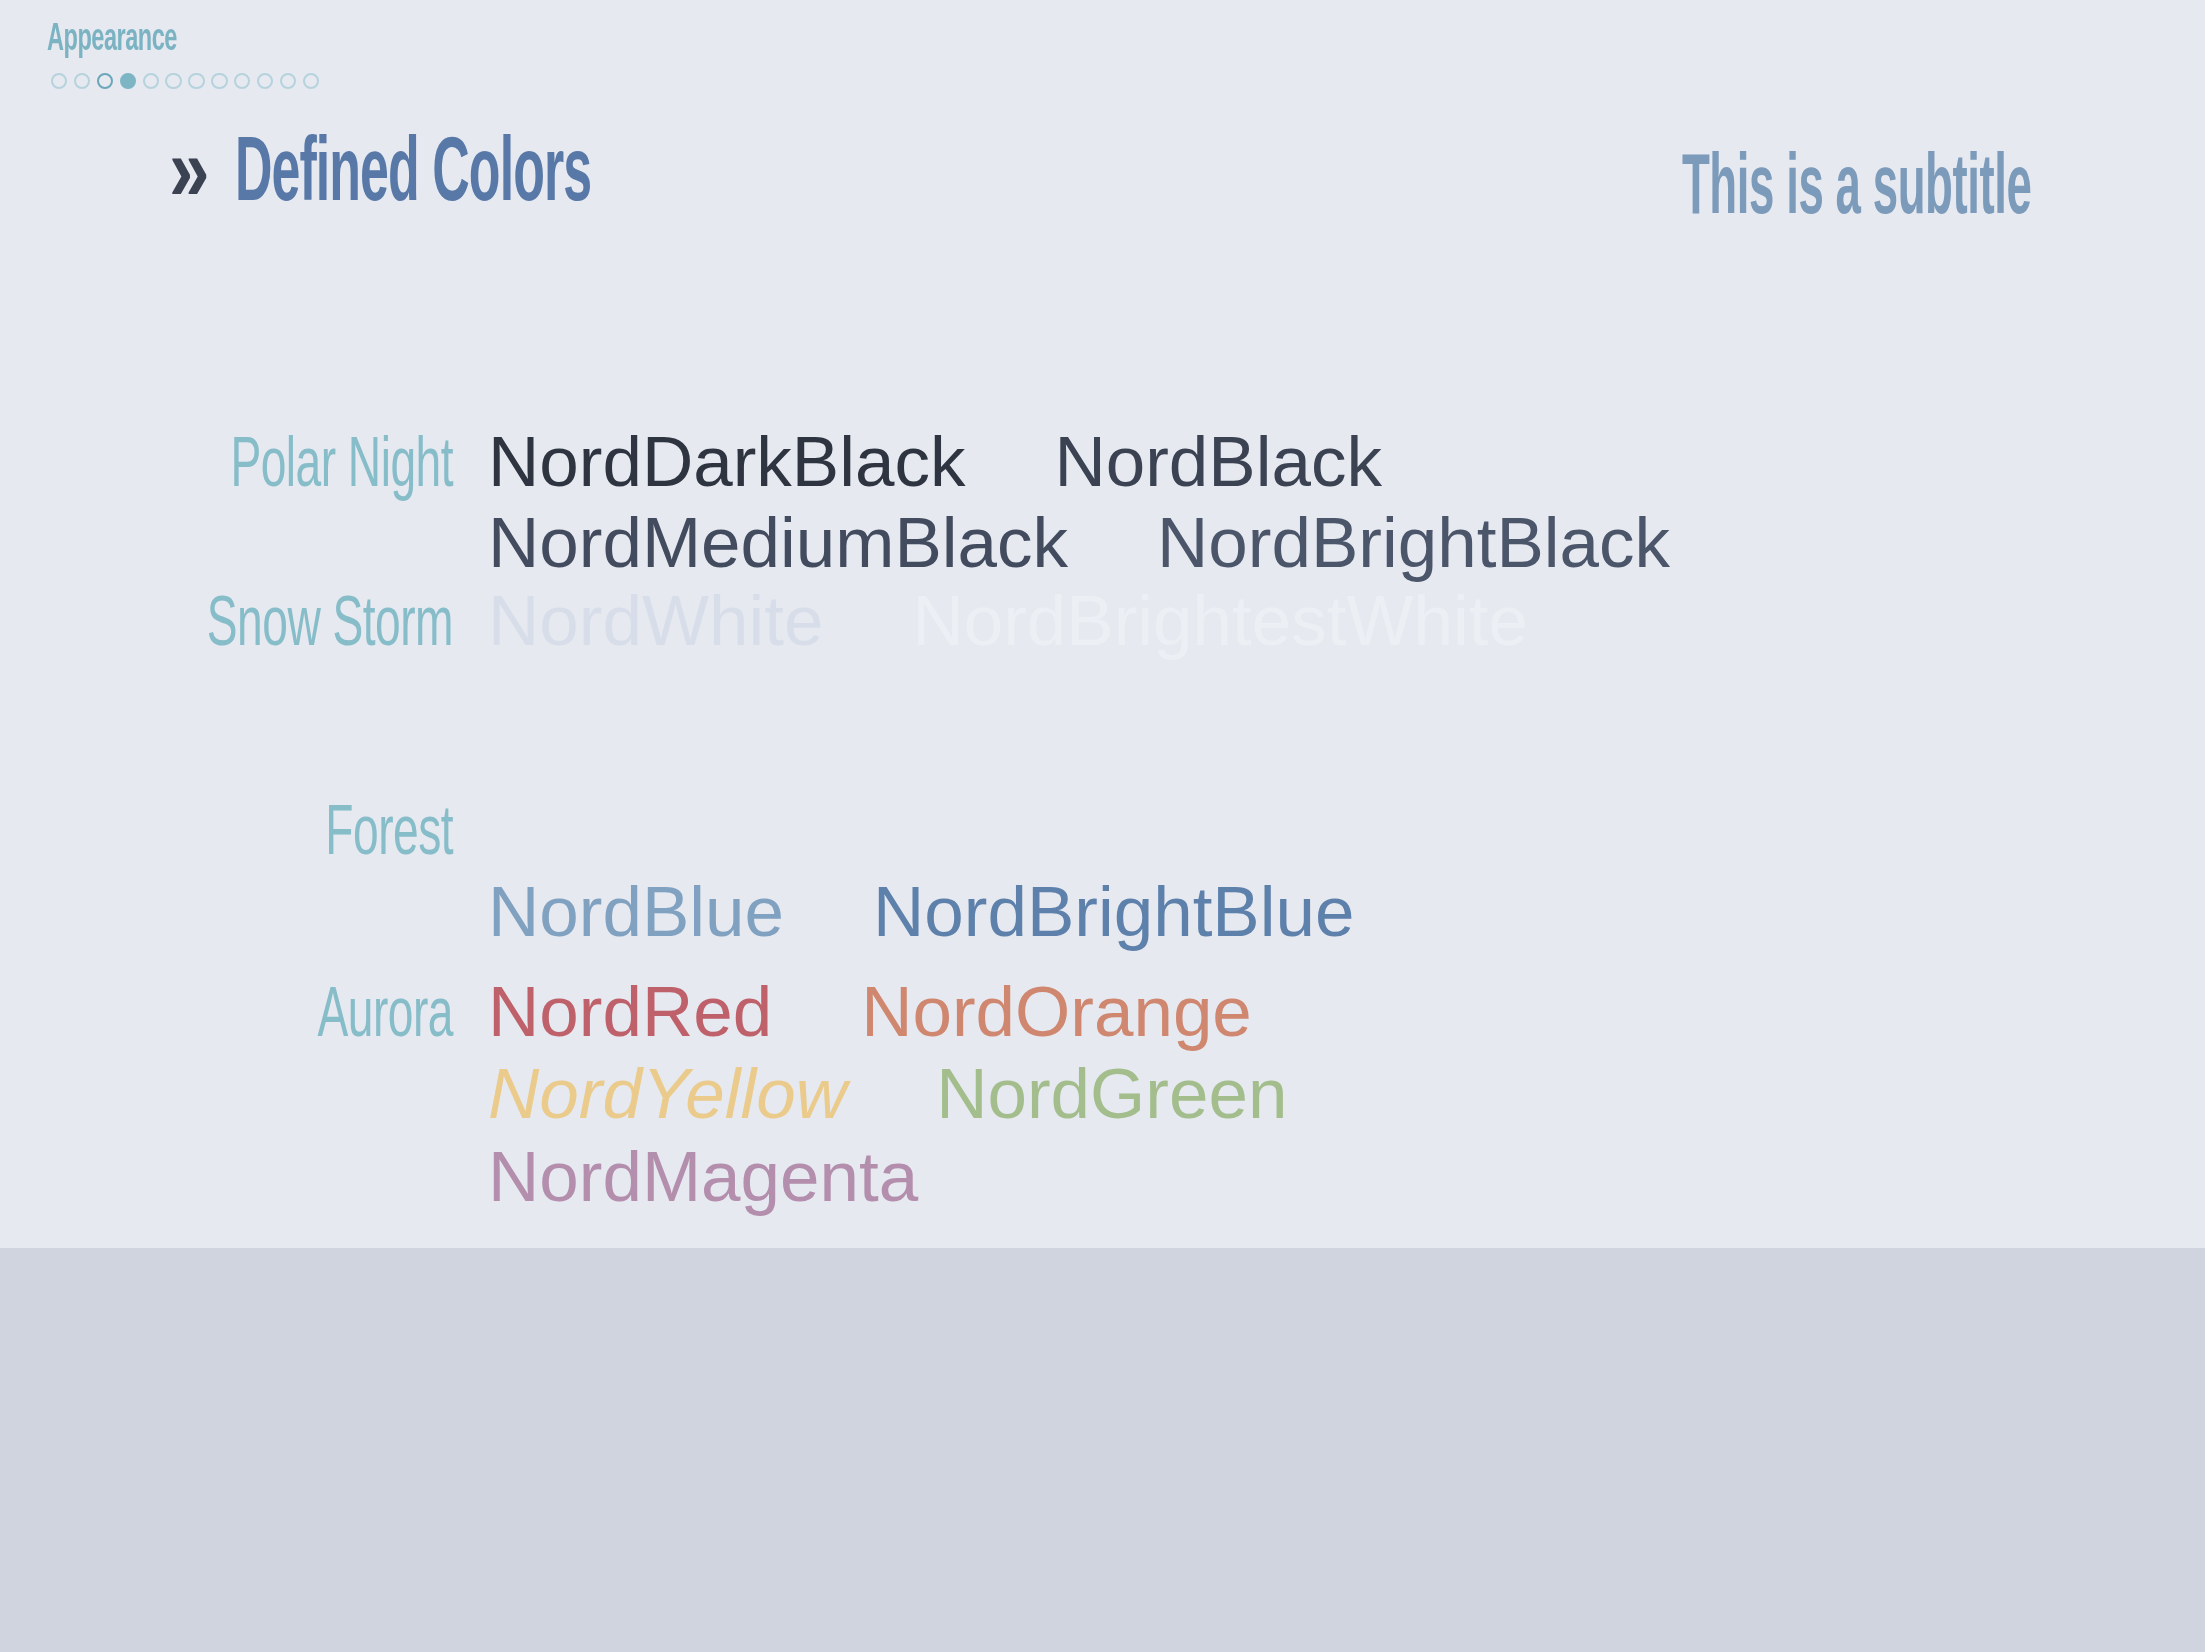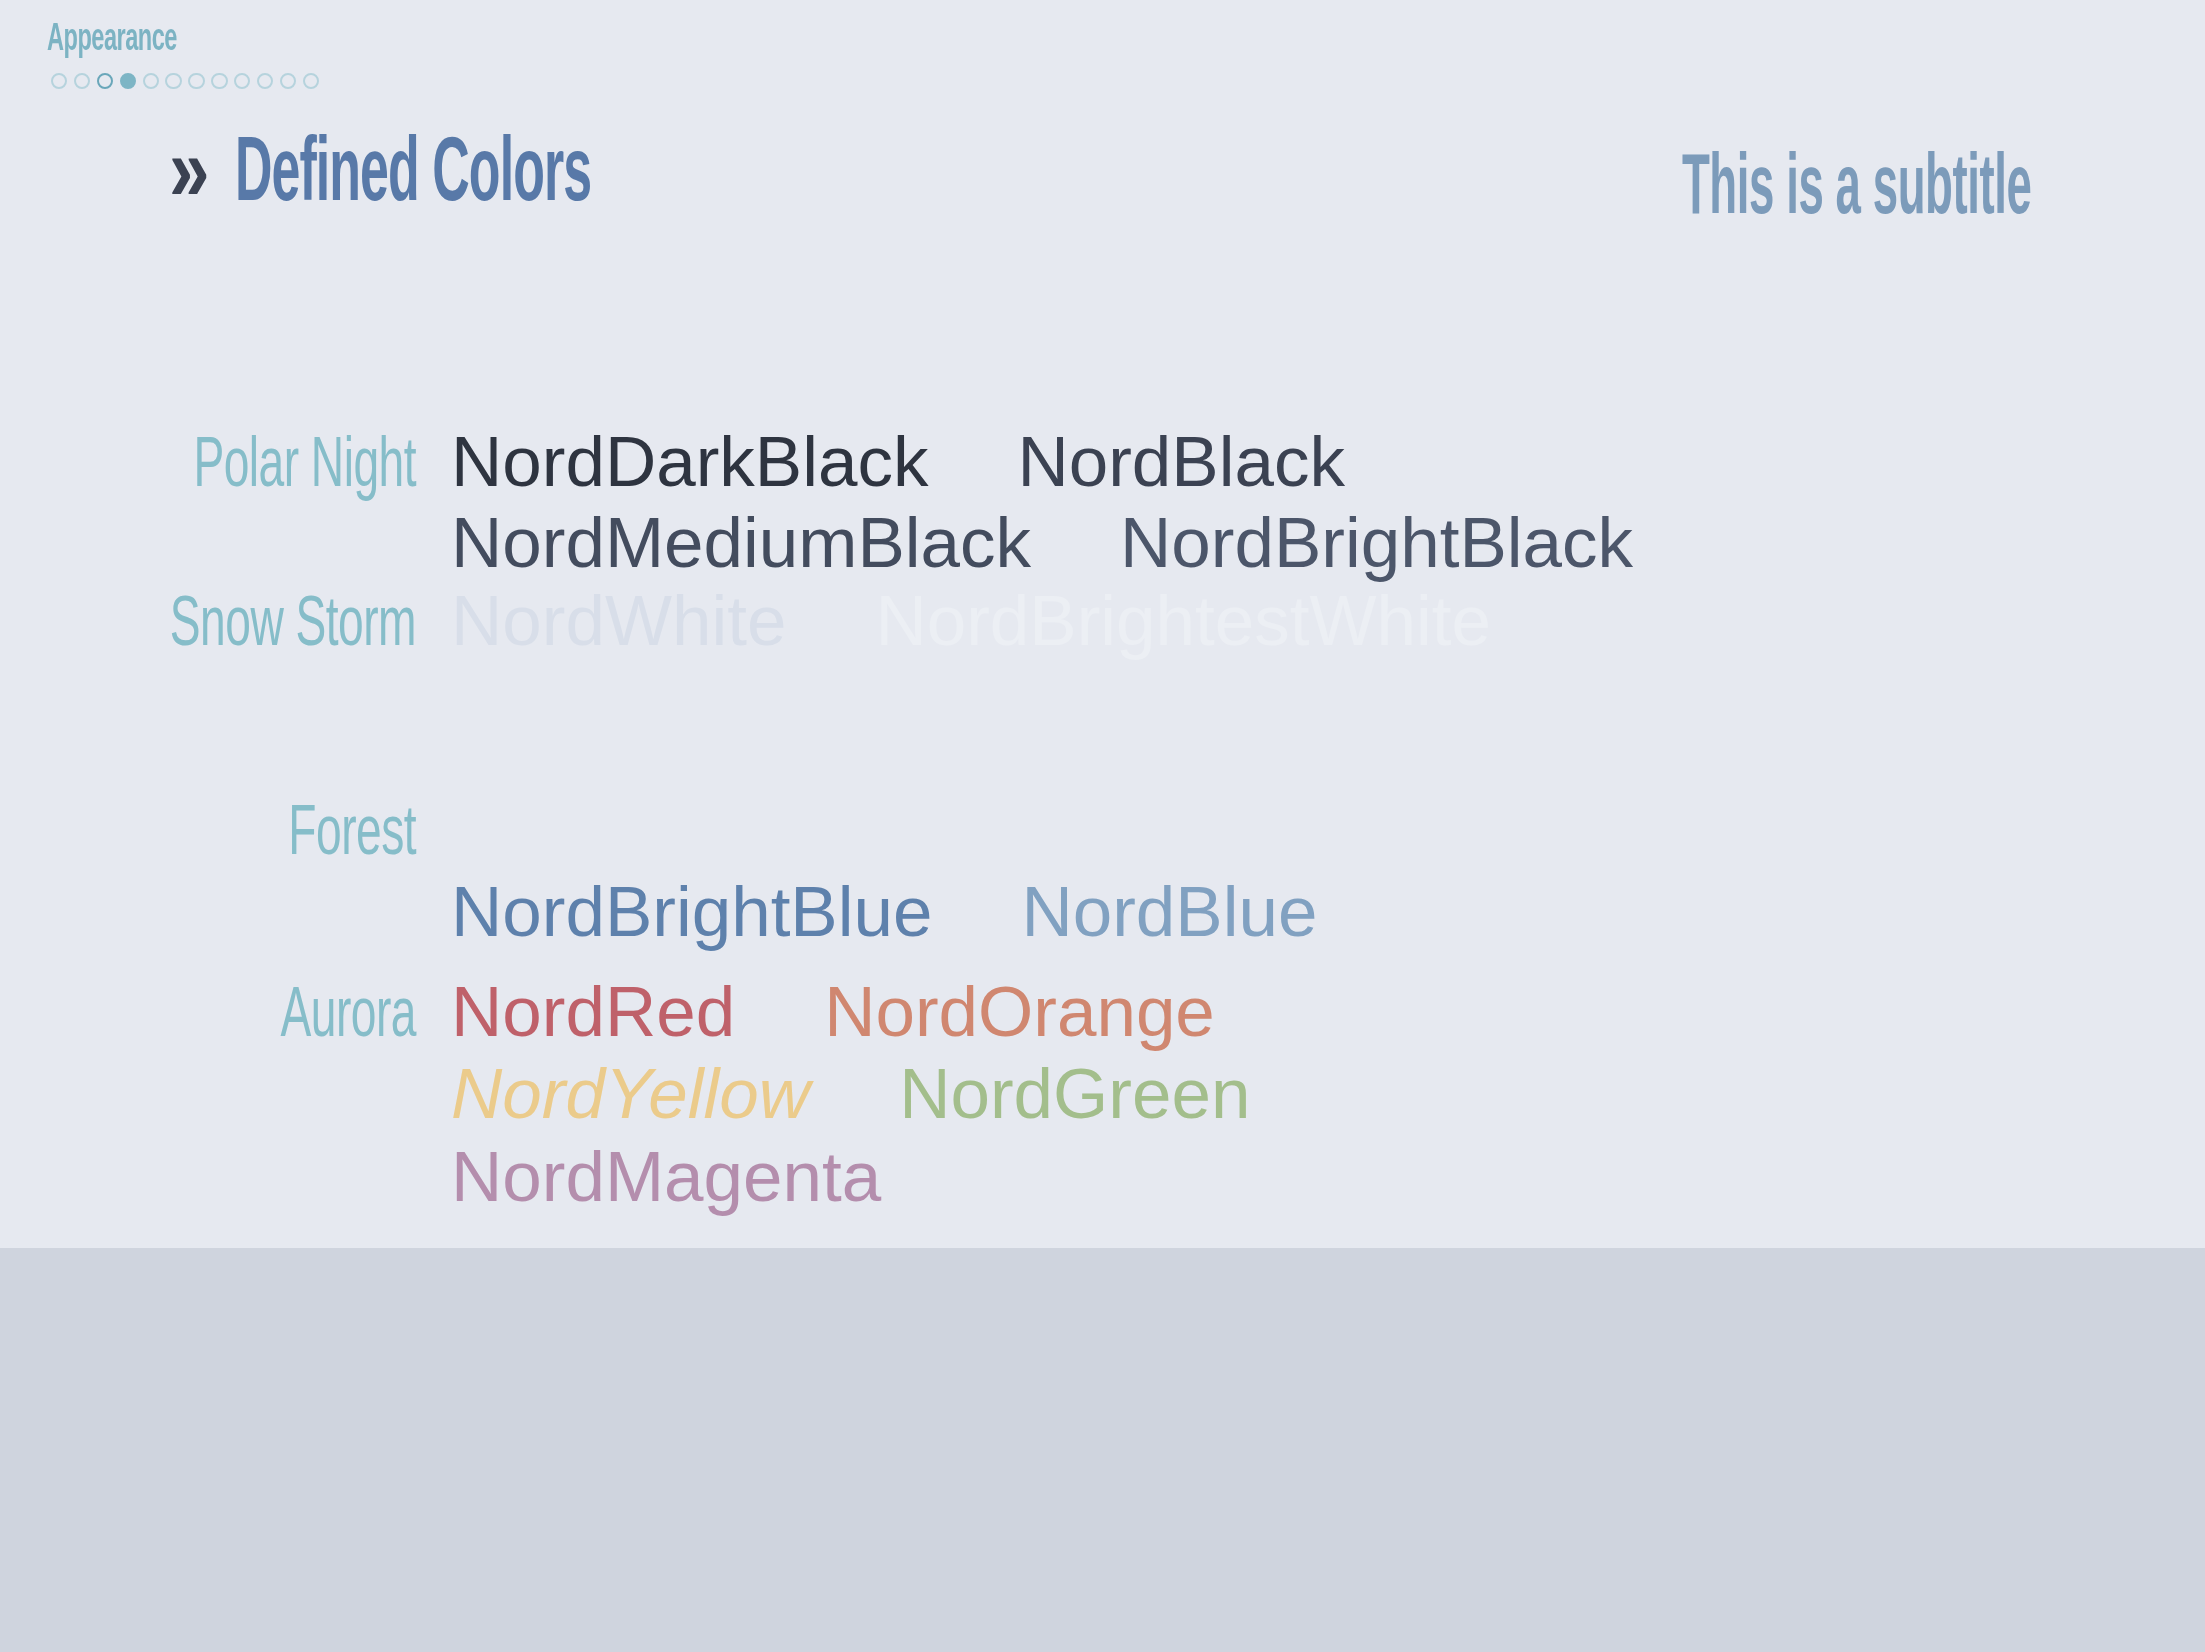--- a/index.html
+++ b/index.html
@@ -41,21 +41,21 @@
     position:absolute;right:174px;top:140px;
     font-size:86px;font-weight:bold;line-height:1;
     transform:scaleX(.53);transform-origin:right top;
     letter-spacing:-0.8px;white-space:nowrap;
   }
   
   .palette-list{position:absolute;left:0;top:0;width:100%;height:100%;}
   .row{
     position:absolute;left:0;width:2139px;
     display:flex;align-items:baseline;
-    font-size:71px;line-height:82px;white-space:nowrap;
+    font-size:71px;line-height:82px;white-space:nowrap;padding-left:37px;
   }
   .row-label{
     display:block;width:416px;flex:0 0 416px;
     text-align:right;
     transform:scaleX(.65);transform-origin:right center;
     letter-spacing:-0.8px;
   }
   .row-words{
     display:flex;gap:89px;margin-left:35px;
   }
@@ -114,22 +114,22 @@
           <span style="color: rgb(216, 222, 233);">NordWhite</span>
           <span style="color: rgb(236, 239, 244);">NordBrightestWhite</span>
         </div>
       </div>
       <div class="row" style="top: 789px;">
         <span class="row-label" style="color: rgb(134, 189, 201);">Forest</span>
       </div>
       <div class="row" style="top: 871px;">
         <span class="row-label" style="color: rgb(134, 189, 201);"></span>
         <div class="row-words">
+          <span style="color: rgb(129, 161, 193);">NordBlue</span>
           <span style="color: rgb(94, 129, 172);">NordBrightBlue</span>
-          <span style="color: rgb(129, 161, 193);">NordBlue</span>
         </div>
       </div>
       <div class="row" style="top: 971px;">
         <span class="row-label" style="color: rgb(134, 189, 201);">Aurora</span>
         <div class="row-words">
           <span style="color: rgb(191, 97, 106);">NordRed</span>
           <span style="color: rgb(208, 135, 112);">NordOrange</span>
         </div>
       </div>
       <div class="row" style="top: 1053px;">

